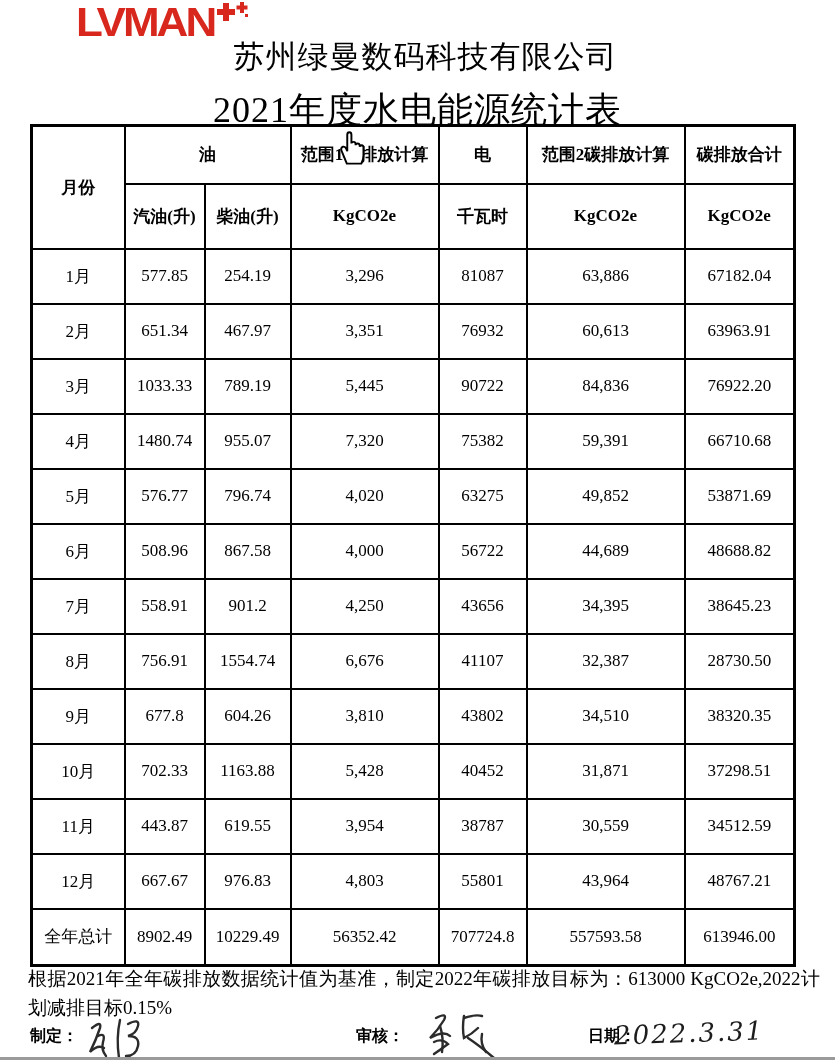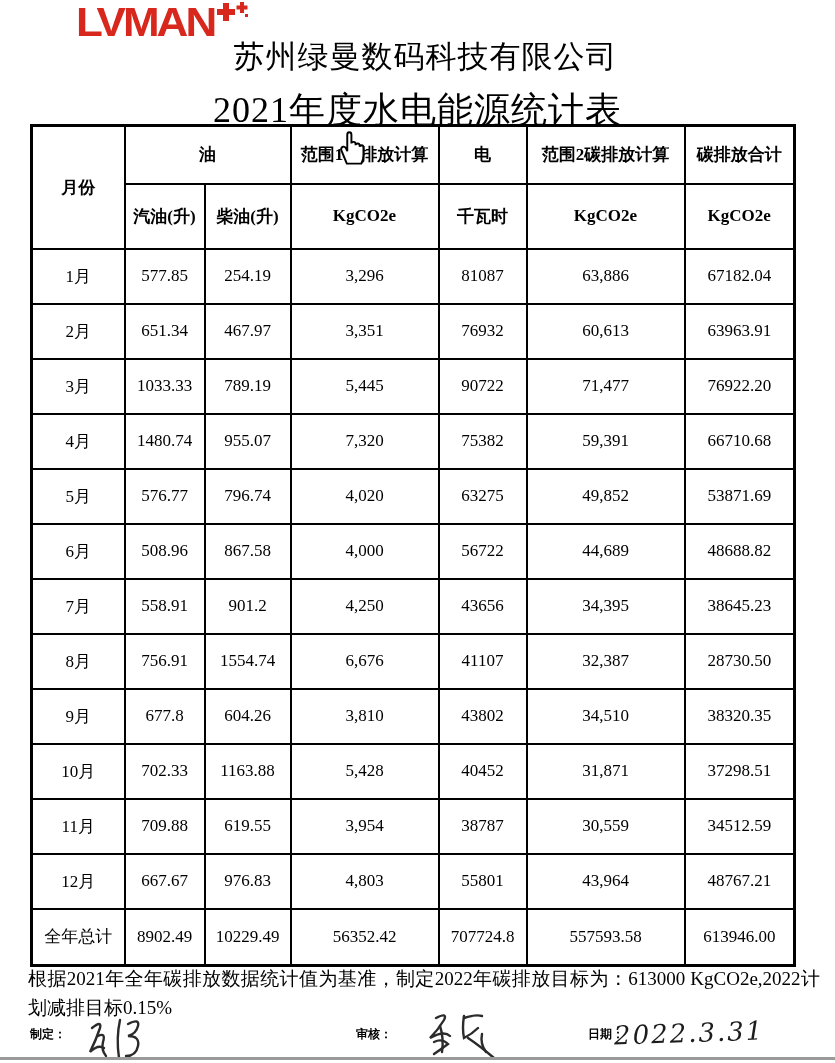--- a/index.html
+++ b/index.html
@@ -34,21 +34,21 @@
   tr.drow td { height:55px; }
   tr.trow td { height:57px; }
   th.rel { position:relative; }
   .hand-cursor { position:absolute; left:42px; top:2px; pointer-events:none; }
 
   
   .note { position:absolute; left:28px; top:964px; width:792px;
     font-size:19px; line-height:1.55; text-align:justify; }
 
   
-  .footer-label { position:absolute; font-size:12px; font-weight:bold; top:1026px; }
+  .footer-label { position:absolute; font-size:16px; font-weight:bold; top:1026px; }
   .lbl-prepared { left:30px; }
   .lbl-reviewed { left:356px; }
   .lbl-date { left:588px;text-align:right; }
   .sig { position:absolute; }
   .sig-prepared { left:86px; top:1014px; }
   .sig-reviewed { left:424px; top:1008px; }
   .date-hand { position:absolute; left:614px; top:1018px; font-size:26px;
     font-style:italic; transform:rotate(-2deg); color:#1c1c1c;
     font-family:"DejaVu Serif","Liberation Serif",serif; letter-spacing:2px; }
 
@@ -127,21 +127,21 @@
     <td>76932</td>
     <td>60,613</td>
     <td>63963.91</td>
   </tr>
   <tr class="drow">
     <td>3月</td>
     <td>1033.33</td>
     <td>789.19</td>
     <td>5,445</td>
     <td>90722</td>
-    <td>71,477</td>
+    <td>84,836</td>
     <td>76922.20</td>
   </tr>
   <tr class="drow">
     <td>4月</td>
     <td>1480.74</td>
     <td>955.07</td>
     <td>7,320</td>
     <td>75382</td>
     <td>59,391</td>
     <td>66710.68</td>
@@ -195,21 +195,21 @@
     <td>10月</td>
     <td>702.33</td>
     <td>1163.88</td>
     <td>5,428</td>
     <td>40452</td>
     <td>31,871</td>
     <td>37298.51</td>
   </tr>
   <tr class="drow">
     <td>11月</td>
-    <td>709.88</td>
+    <td>443.87</td>
     <td>619.55</td>
     <td>3,954</td>
     <td>38787</td>
     <td>30,559</td>
     <td>34512.59</td>
   </tr>
   <tr class="drow">
     <td>12月</td>
     <td>667.67</td>
     <td>976.83</td>

